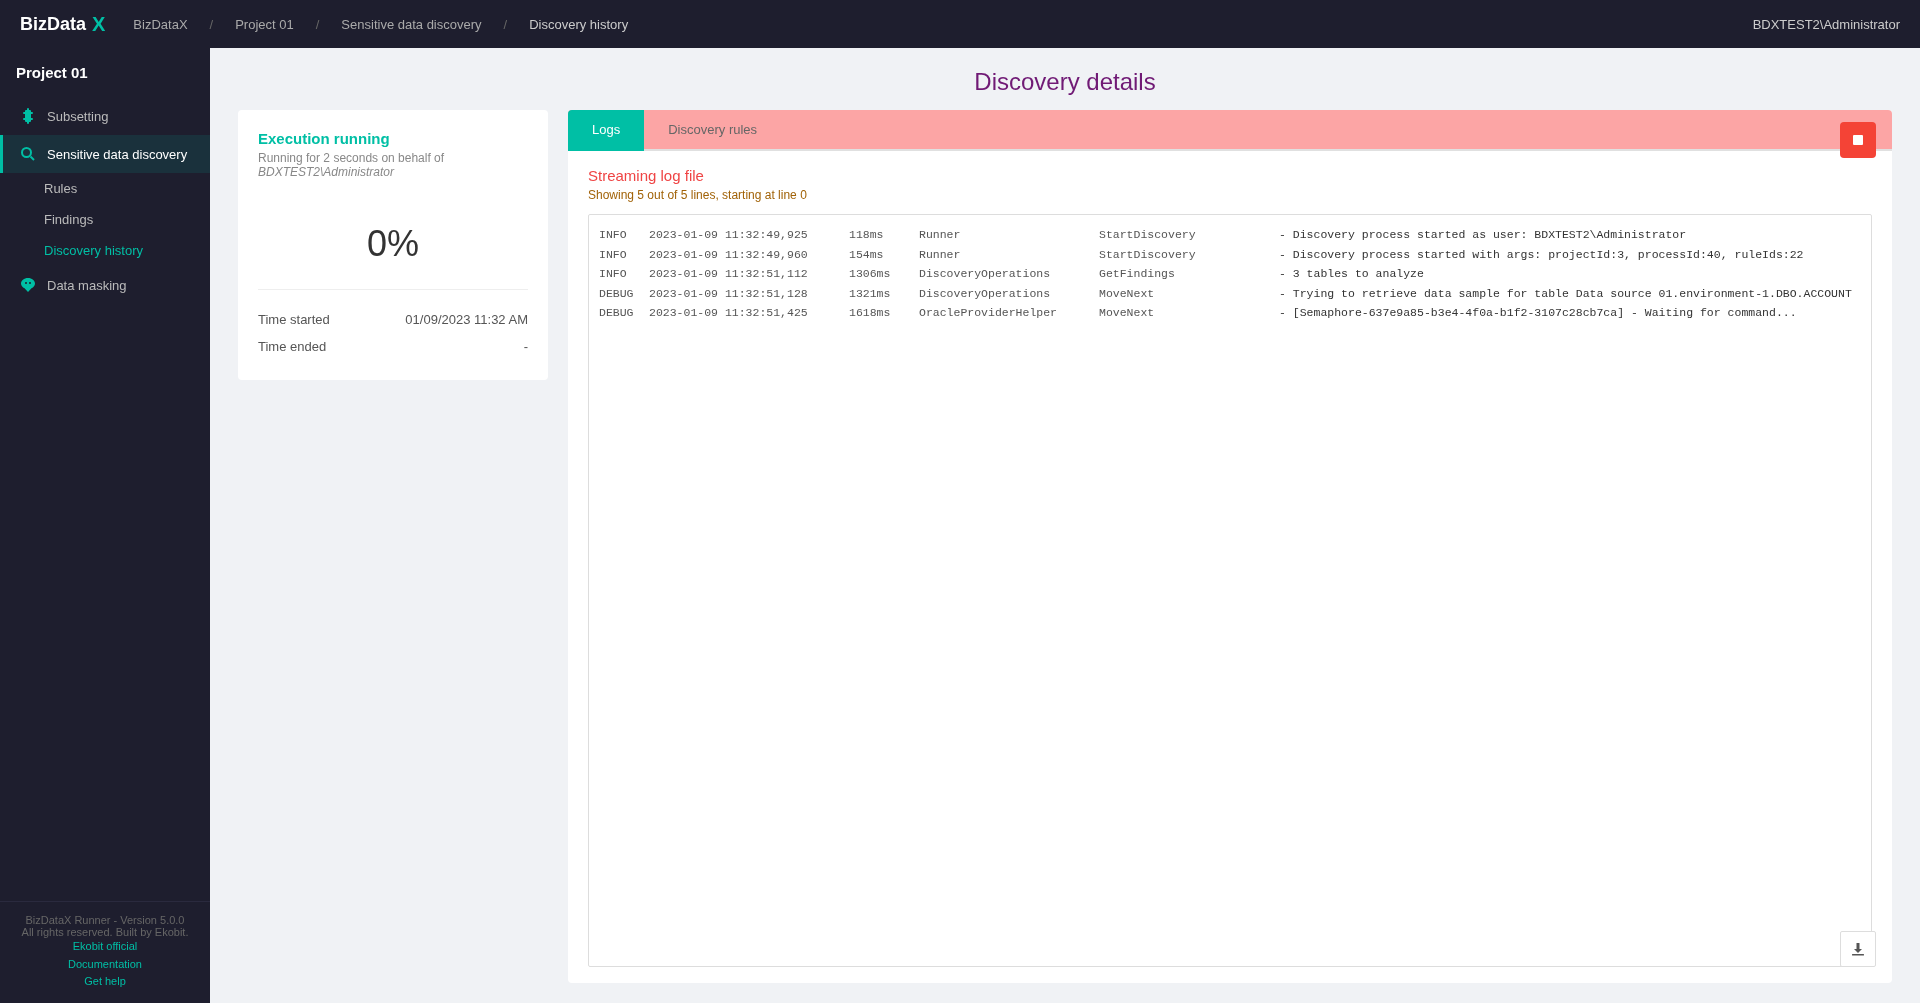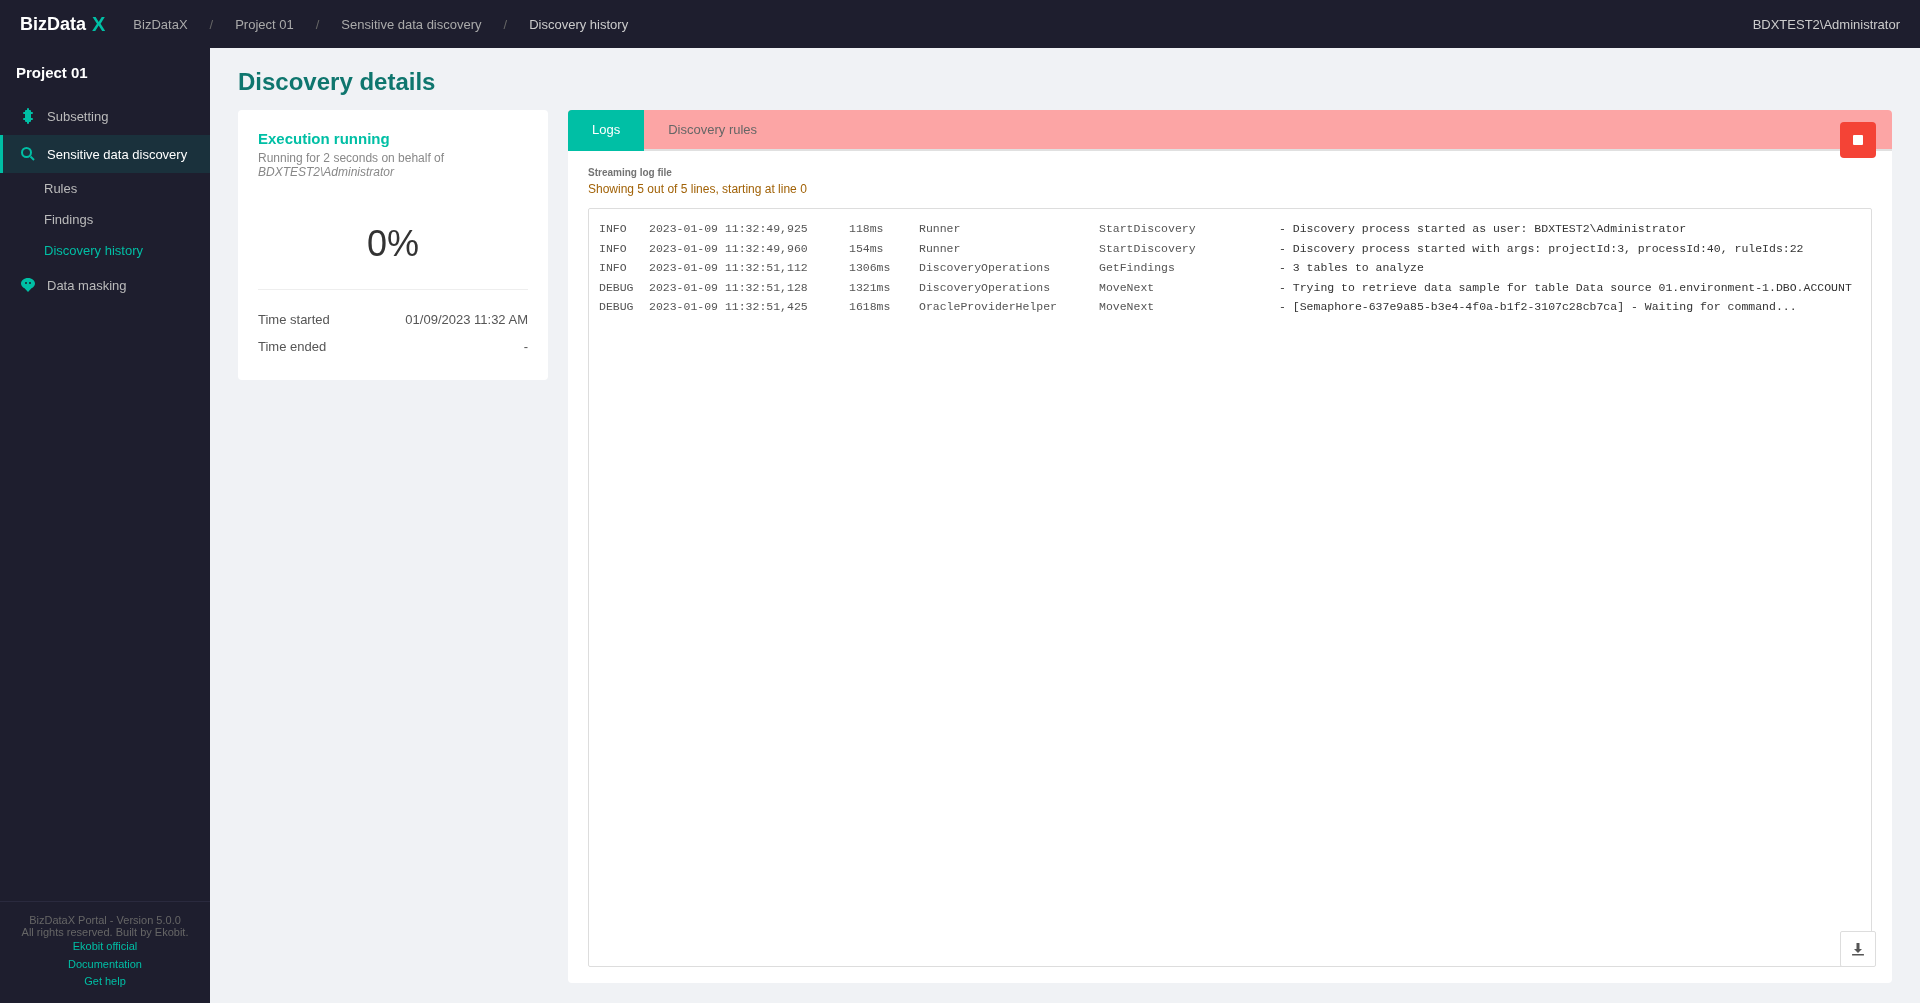--- a/index.html
+++ b/index.html
@@ -87,22 +87,23 @@
       flex-direction: column;
       overflow: hidden;
       background: #f0f2f5;
     }
     .page-header {
       padding: 20px 28px 14px;
       background: #f0f2f5;
     }
     .page-title {
       font-size: 24px;
-      font-weight: 700;
-      color: #0f766e;
+      font-weight: 400;
+      color: #701a75;
+      text-align: center;
     }
 
     
     .content-area {
       display: flex;
       flex: 1;
       gap: 20px;
       padding: 0 28px 20px;
       overflow: hidden;
     }
@@ -176,21 +177,21 @@
       margin-bottom: -2px;
     }
     .tab.active {
       color: white;
       background: #00bfa5;
       border-bottom: 2px solid #00bfa5;
     }
 
     
     .log-panel { padding: 16px 20px; flex: 1; overflow: hidden; display: flex; flex-direction: column; }
-    .log-title { color: #737373; font-size: 10px; font-weight: 700; margin-bottom: 4px; }
+    .log-title { color: #ef4444; font-size: 15px; font-weight: 400; margin-bottom: 4px; }
     .log-subtitle { color: #a16207; font-size: 12px; margin-bottom: 12px; }
     .log-content {
       background: white;
       border: 1px solid #ddd;
       border-radius: 2px;
       flex: 1;
       overflow-y: auto;
       padding: 10px;
       font-family: 'Courier New', monospace;
       font-size: 11.5px;
@@ -301,21 +302,21 @@
         <span class="icon">
           <svg width="16" height="16" viewBox="0 0 16 16" fill="#00bfa5">
               <path d="M8 1C4 1 1 3.5 1 6.5c0 2 1.5 3.8 3.5 4.8L8 15l3.5-3.7C13.5 10.3 15 8.5 15 6.5 15 3.5 12 1 8 1zm-2 6a1 1 0 1 1 0-2 1 1 0 0 1 0 2zm4 0a1 1 0 1 1 0-2 1 1 0 0 1 0 2z"></path>
             </svg>
         </span>
         <span>Data masking</span>
       </div>
     </div>
 
     <div class="sidebar-footer">
-      <div>BizDataX Portal - Version 5.0.0</div>
+      <div>BizDataX Runner - Version 5.0.0</div>
       <div>All rights reserved. Built by Ekobit.</div>
       <a href="#">Ekobit official</a>
       <a href="#">Documentation</a>
       <a href="#">Get help</a>
     </div>
   </div>
 
   <div class="main-content">
     <div class="page-header">
       <h1 class="page-title">Discovery details</h1>

